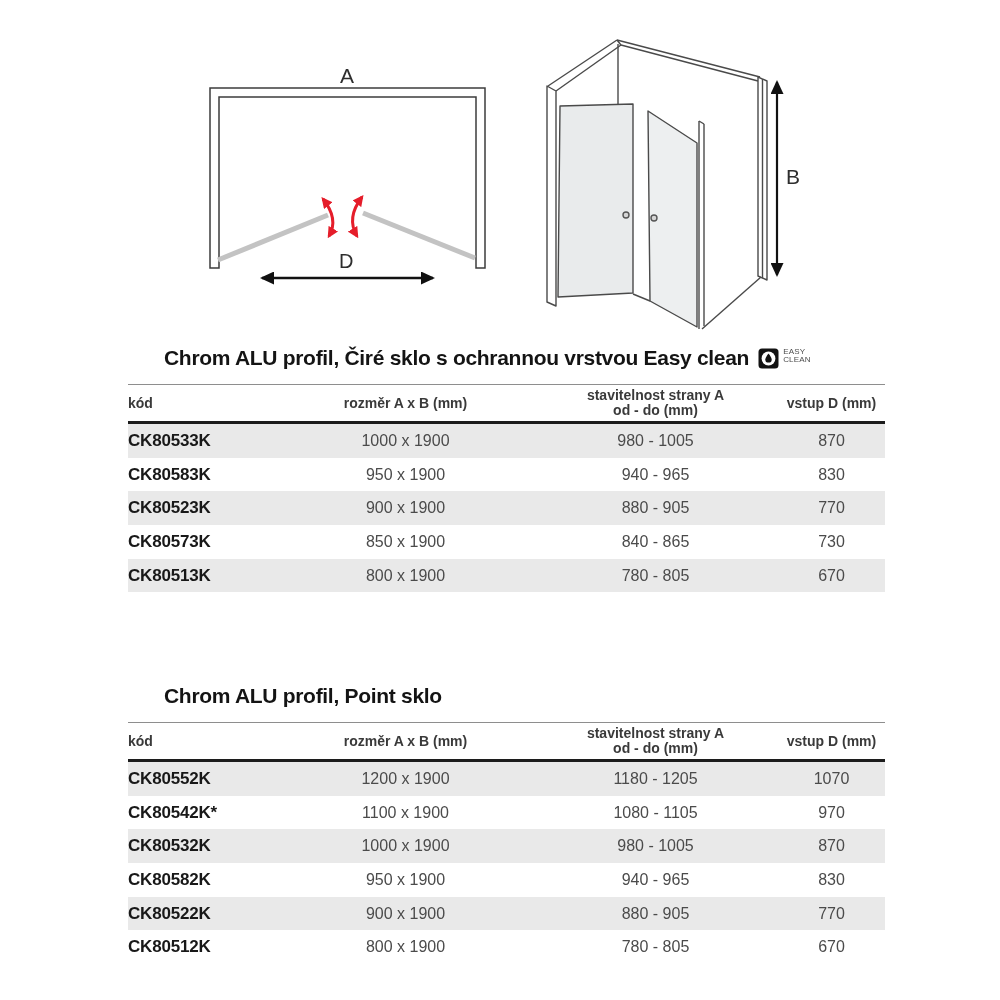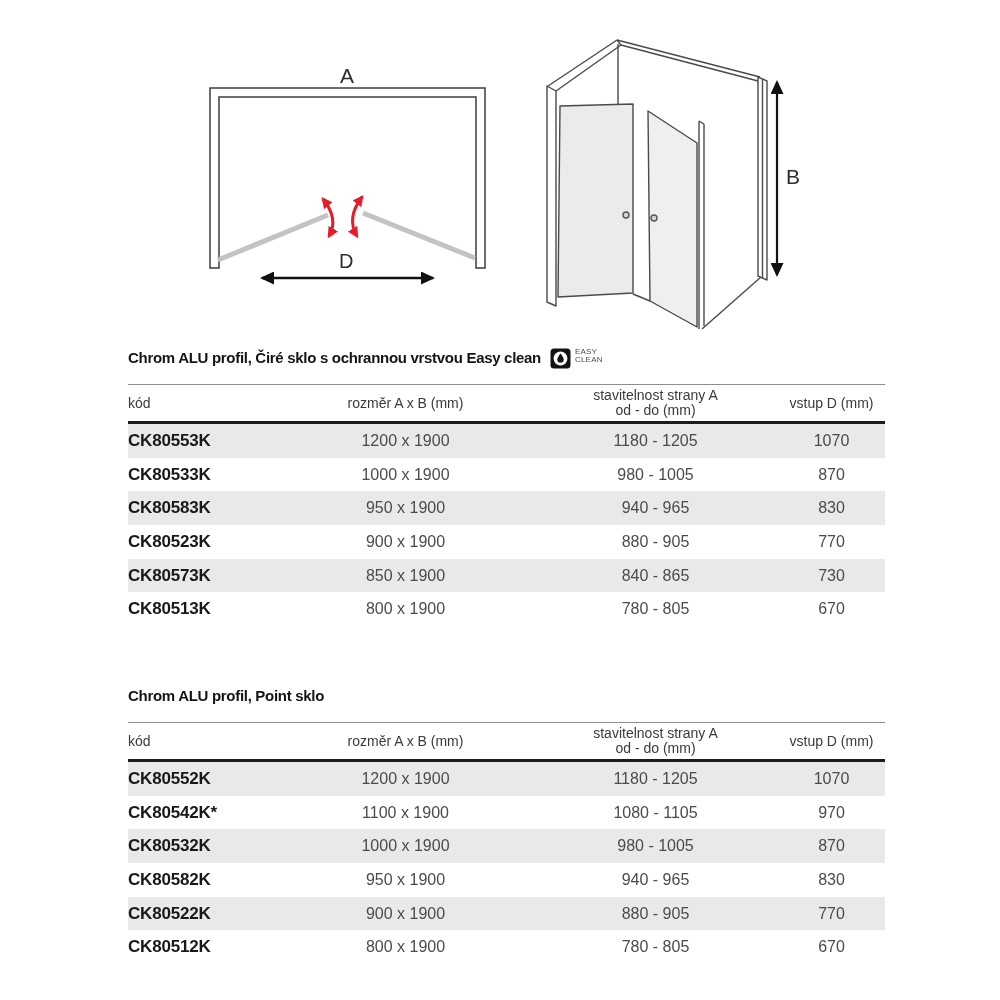--- a/index.html
+++ b/index.html
@@ -12,31 +12,31 @@
   .diagram { position:absolute; }
   #diagram-top-view { left:190px; top:55px; }
   #diagram-perspective { left:530px; top:18px; }
 
   .section { position:absolute; left:128px; width:757px; }
   #section-0 { top:346px; }
   #section-1 { top:684px; }
 
   .heading-row { display:flex; align-items:center; gap:9px; height:24px; }
   .heading {
-    font-size:15px; font-weight:700; color:#141414; letter-spacing:-0.3px;
-    line-height:24px; white-space:nowrap;
+    font-size:21px; font-weight:700; color:#141414; letter-spacing:-0.3px;
+    line-height:24px; white-space:nowrap;margin-left:36px;
   }
   
   .ec-badge { display:inline-flex; align-items:flex-start; }
   .ec-text { display:inline-flex; flex-direction:column; margin-left:4px;
              font-size:8px; line-height:8.5px; color:#4d4d4d; letter-spacing:0.2px; }
 
   table { border-collapse:collapse; width:757px; table-layout:fixed; margin-top:14px; }
   thead tr { border-top:1px solid #8e8e8e; border-bottom:3px solid #1c1c1c; }
-  th { font-weight:400; font-size:14px; color:#3a3a3a; height:36px; vertical-align:middle; padding:0; }
+  th { font-weight:700; font-size:14px; color:#3a3a3a; height:36px; vertical-align:middle; padding:0; }
   th.h1 { text-align:left; }
   th.h2, th.h3, th.h4 { text-align:center; }
   th.h3 span { display:block; line-height:15px; }
   tbody td { height:33.7px; padding:0; vertical-align:middle; }
   tbody tr:nth-child(odd) { background:#e9e9e9; }
   td.c1 { text-align:left; font-weight:700; font-size:17px; color:#181818; letter-spacing:-0.2px; }
   td.c2, td.c3, td.c4 { text-align:center; font-size:16px; color:#4b4b4b; }
 </style>
 </head>
 <body>
@@ -131,26 +131,20 @@
         <th class="h2">rozměr A x B  (mm)</th>
         <th class="h3">
           <span>stavitelnost strany A</span>
           <span>od - do (mm)</span>
         </th>
         <th class="h4">vstup D (mm)</th>
       </tr>
     </thead>
     <tbody>
         <tr>
-          <td class="c1">CK80553K</td>
-          <td class="c2">1200 x 1900</td>
-          <td class="c3">1180 - 1205</td>
-          <td class="c4">1070</td>
-        </tr>
-        <tr>
           <td class="c1">CK80533K</td>
           <td class="c2">1000 x 1900</td>
           <td class="c3">980 - 1005</td>
           <td class="c4">870</td>
         </tr>
         <tr>
           <td class="c1">CK80583K</td>
           <td class="c2">950 x 1900</td>
           <td class="c3">940 - 965</td>
           <td class="c4">830</td>

